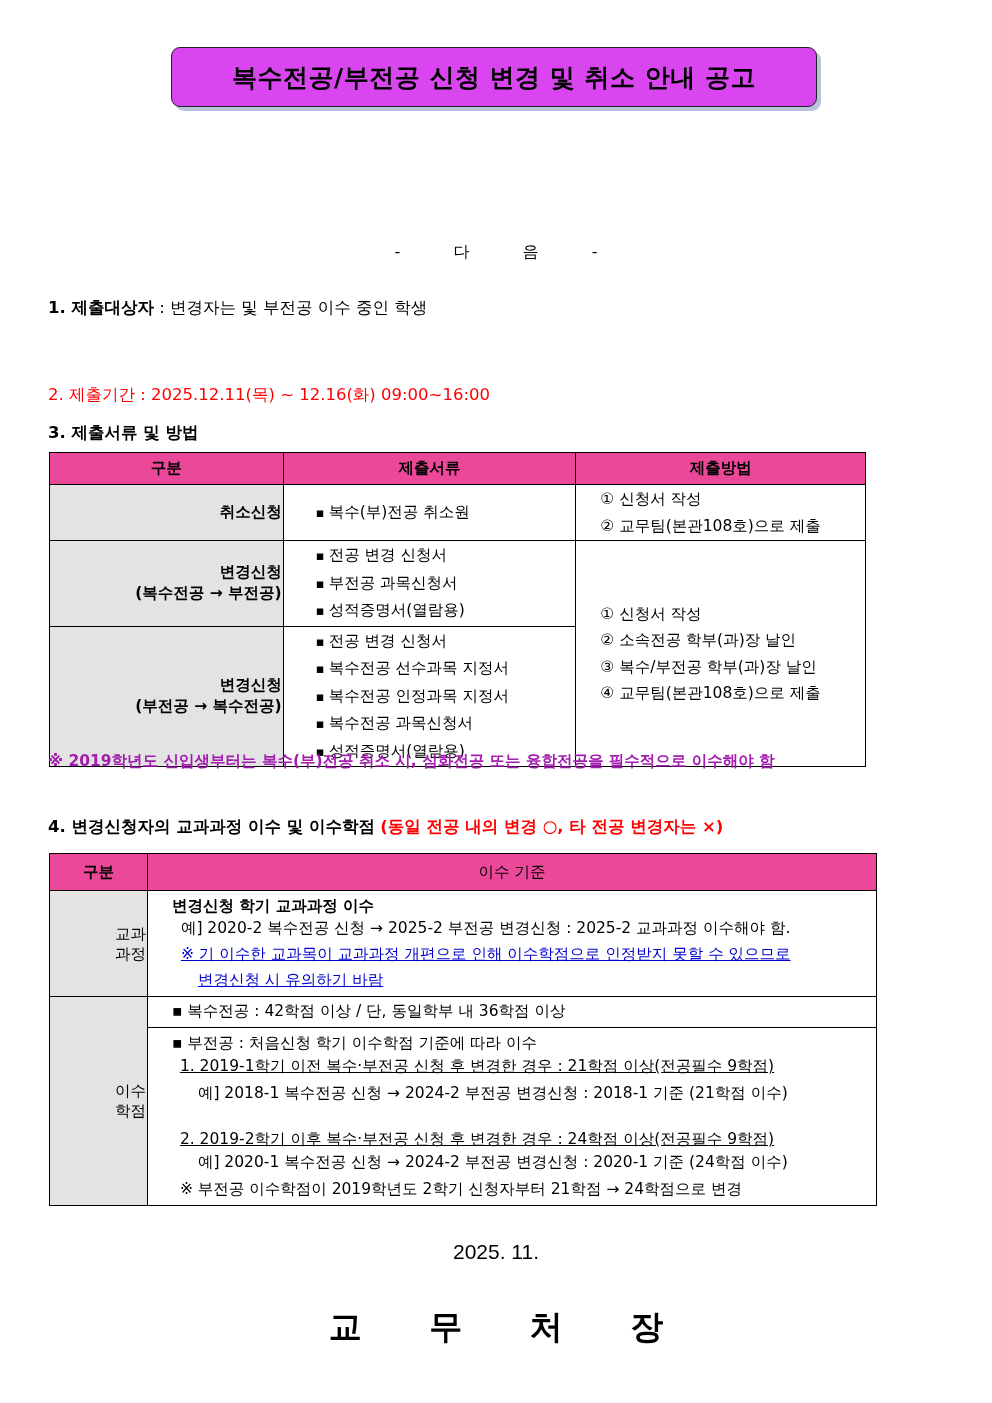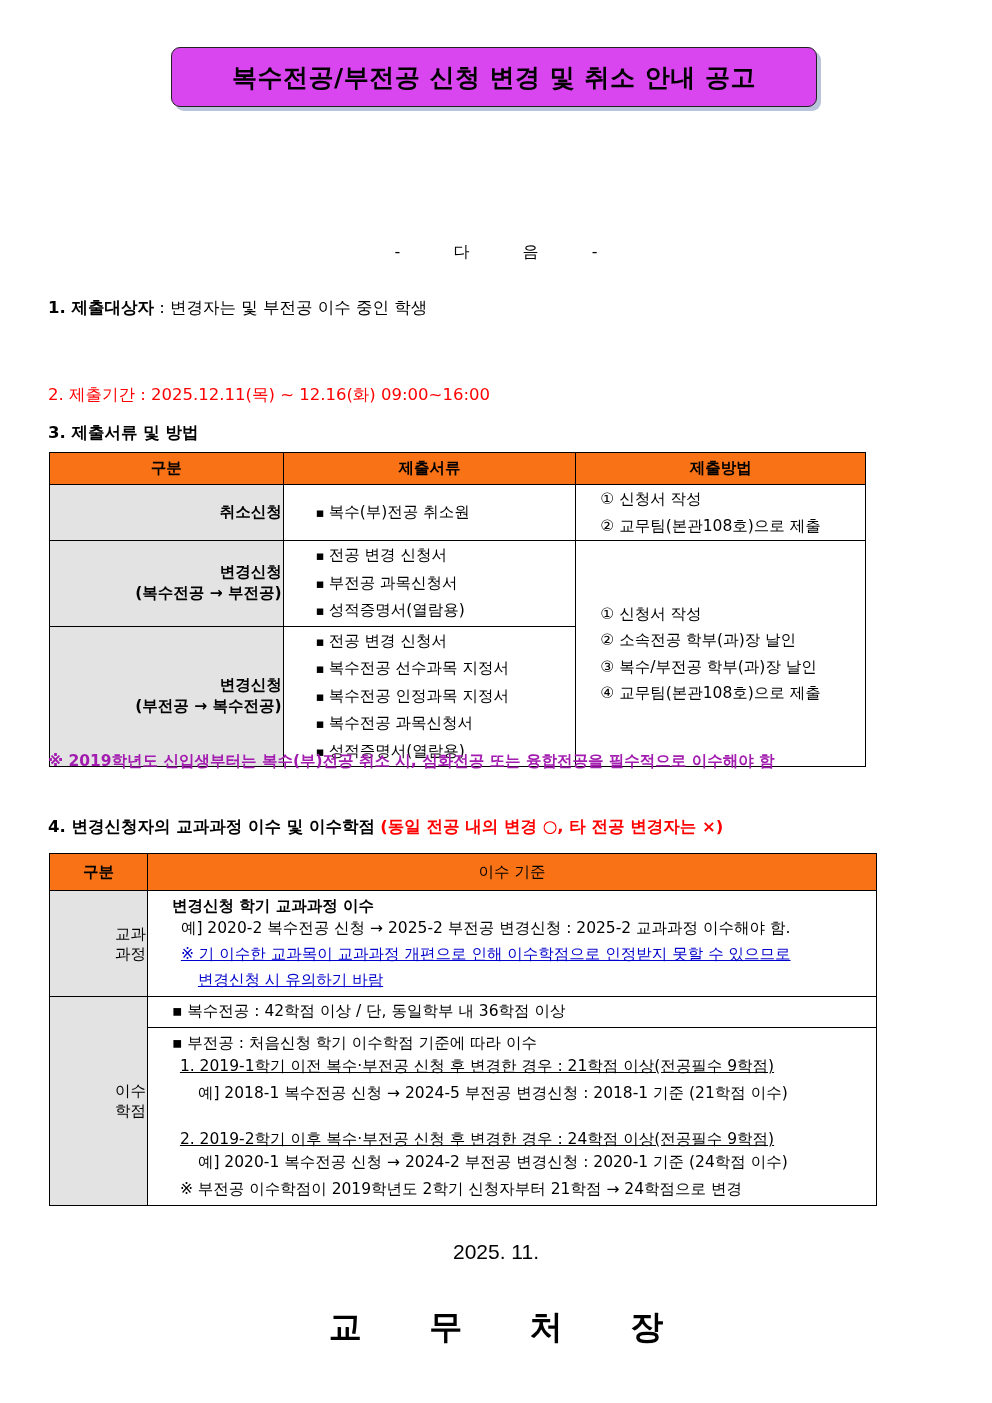--- a/index.html
+++ b/index.html
@@ -10,21 +10,21 @@
                background:#d946ef; box-shadow:4px 4px 0 #b9c3dc; display:flex; align-items:center; justify-content:center; }
   .title-box span { font-size:25px; font-weight:bold; letter-spacing:0.5px; }
   .intro { left:48px; top:156px; width:860px; line-height:28px; font-size:16.5px; letter-spacing:0.3px; }
   .intro .indent { padding-left:18px; }
   .next { left:0; width:992px; top:242px; text-align:center; font-size:16px; word-spacing:48px; }
   .sec { left:48px; font-size:16.5px; }
   .sec b { font-weight:bold; }
   .red { color:#ff0000; }
   table { border-collapse:collapse; position:absolute; }
   td, th { border:1px solid #000; font-size:15.5px; }
-  th { background:#f97316; font-weight:bold; height:29px; }
+  th { background:#ec4899; font-weight:bold; height:29px; }
   .gray { background:#e3e3e3; font-weight:bold; text-align:right; }
   .bul { padding-left:32px; line-height:26.5px; }
   .bul div::before { content:"\25AA  "; font-size:13px; }
   .meth { padding-left:24px; line-height:26.5px; }
   .note-red { left:48px; top:751px; color:#a21caf; font-weight:bold; font-size:15.5px; }
   .t2 td { vertical-align:top; }
   .ul { text-decoration:underline; }
   .blue { color:#0000cc; text-decoration:underline; }
   .date { left:0; width:992px; top:1240px; text-align:center; font-size:21px; font-family:Liberation Sans, sans-serif; }
   .sign { left:0; width:992px; top:1305px; text-align:center; font-size:33px; font-weight:bold; word-spacing:56px; font-family:"DejaVu Serif", serif; }
@@ -139,21 +139,21 @@
     <td class="gray" rowspan="2" style="vertical-align:middle; font-weight:normal; line-height:20px;">
       <div>이수</div>
       <div>학점</div>
     </td>
     <td style="padding:4px 0 0 24px;margin-top:36px;">▪ 복수전공 : 42학점 이상 / 단, 동일학부 내 36학점 이상</td>
   </tr>
   <tr style="height:178px;">
     <td style="padding:4px 0 0 24px; line-height:23px;">
       <div>▪ 부전공 : 처음신청 학기 이수학점 기준에 따라 이수</div>
       <div class="ul" style="padding-left:8px;">1. 2019-1학기 이전 복수·부전공 신청 후 변경한 경우 : 21학점 이상(전공필수 9학점)</div>
-      <div style="padding-left:26px; margin-top:4px;">예] 2018-1 복수전공 신청 → 2024-5 부전공 변경신청 : 2018-1 기준 (21학점 이수)</div>
+      <div style="padding-left:26px; margin-top:4px;">예] 2018-1 복수전공 신청 → 2024-2 부전공 변경신청 : 2018-1 기준 (21학점 이수)</div>
       <div class="ul" style="padding-left:8px; margin-top:23px;">2. 2019-2학기 이후 복수·부전공 신청 후 변경한 경우 : 24학점 이상(전공필수 9학점)</div>
       <div style="padding-left:26px;">예] 2020-1 복수전공 신청 → 2024-2 부전공 변경신청 : 2020-1 기준 (24학점 이수)</div>
       <div style="padding-left:8px; margin-top:4px;">※ 부전공 이수학점이 2019학년도 2학기 신청자부터 21학점 → 24학점으로 변경</div>
     </td>
   </tr>
 </tbody>
   </table>
 
 <div class="abs date">2025. 11.</div>
 <div class="abs sign">교 무 처 장</div>

